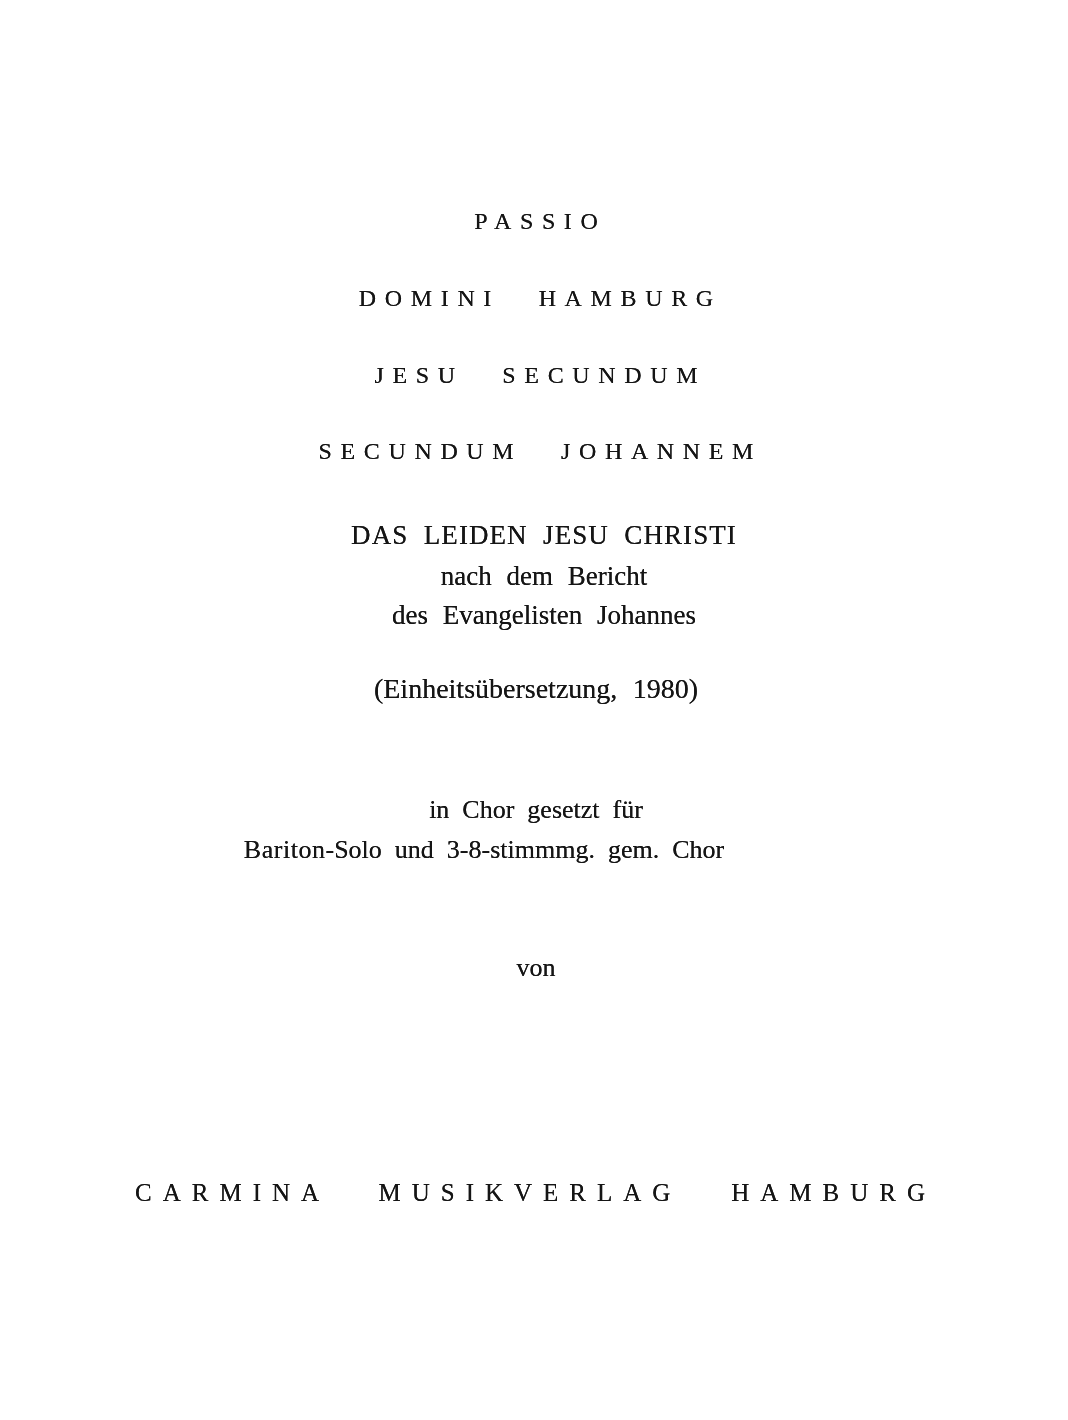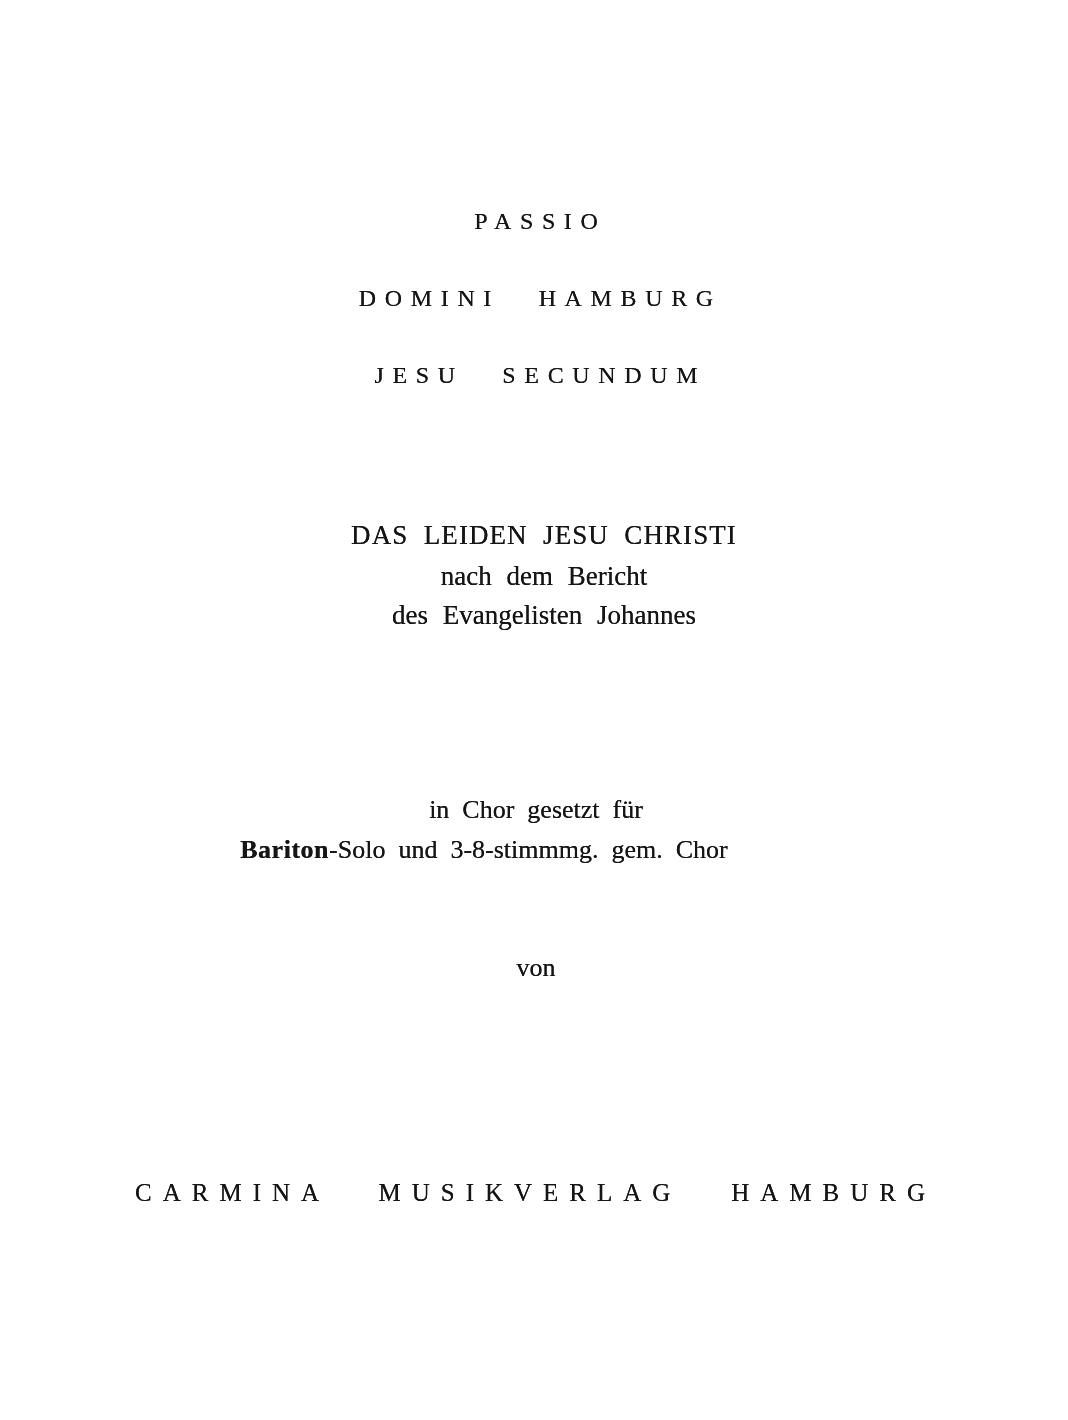--- a/index.html
+++ b/index.html
@@ -72,21 +72,21 @@
     font-size: 26px;
     word-spacing: 0.25em;
   }
   .scoring2 {
     top: 837px;
     font-size: 26px;
     word-spacing: 0.25em;
     transform: translateX(-52px);
   }
   .scoring2 .bold-part {
-    font-weight: 700;
+    font-weight: 400;
     letter-spacing: 0.02em;
   }
   .von-line {
     top: 955px;
     font-size: 26px;
   }
   .composer-line {
     top: 988px;
     font-size: 27px;
     word-spacing: 0.28em;
@@ -104,27 +104,29 @@
 <body>
 
 <div class="page">
 
   <div class="line caps-sp line-passio">PASSIO</div>
 
   <div class="line caps-sp line-domini">DOMINI HAMBURG</div>
 
   <div class="line caps-sp line-jesu">JESU SECUNDUM</div>
 
+  <div class="line caps-sp line-secundum">SECUNDUM JOHANNEM</div>
 
   <div class="line de-caps">DAS LEIDEN JESU CHRISTI</div>
 
   <div class="line de-line2">nach dem Bericht</div>
 
   <div class="line de-line3">des Evangelisten Johannes</div>
 
+  <div class="line note-line">(Einheitsübersetzung, 1980)</div>
 
   <div class="line scoring1">in Chor gesetzt für</div>
 
   <div class="line scoring2"><span class="bold-part">Bariton</span><span>-Solo und 3-8-stimmmg. gem. Chor</span></div>
 
   <div class="line von-line">von</div>
 
 
   <div class="line publisher-line">CARMINA MUSIKVERLAG HAMBURG</div>
 

